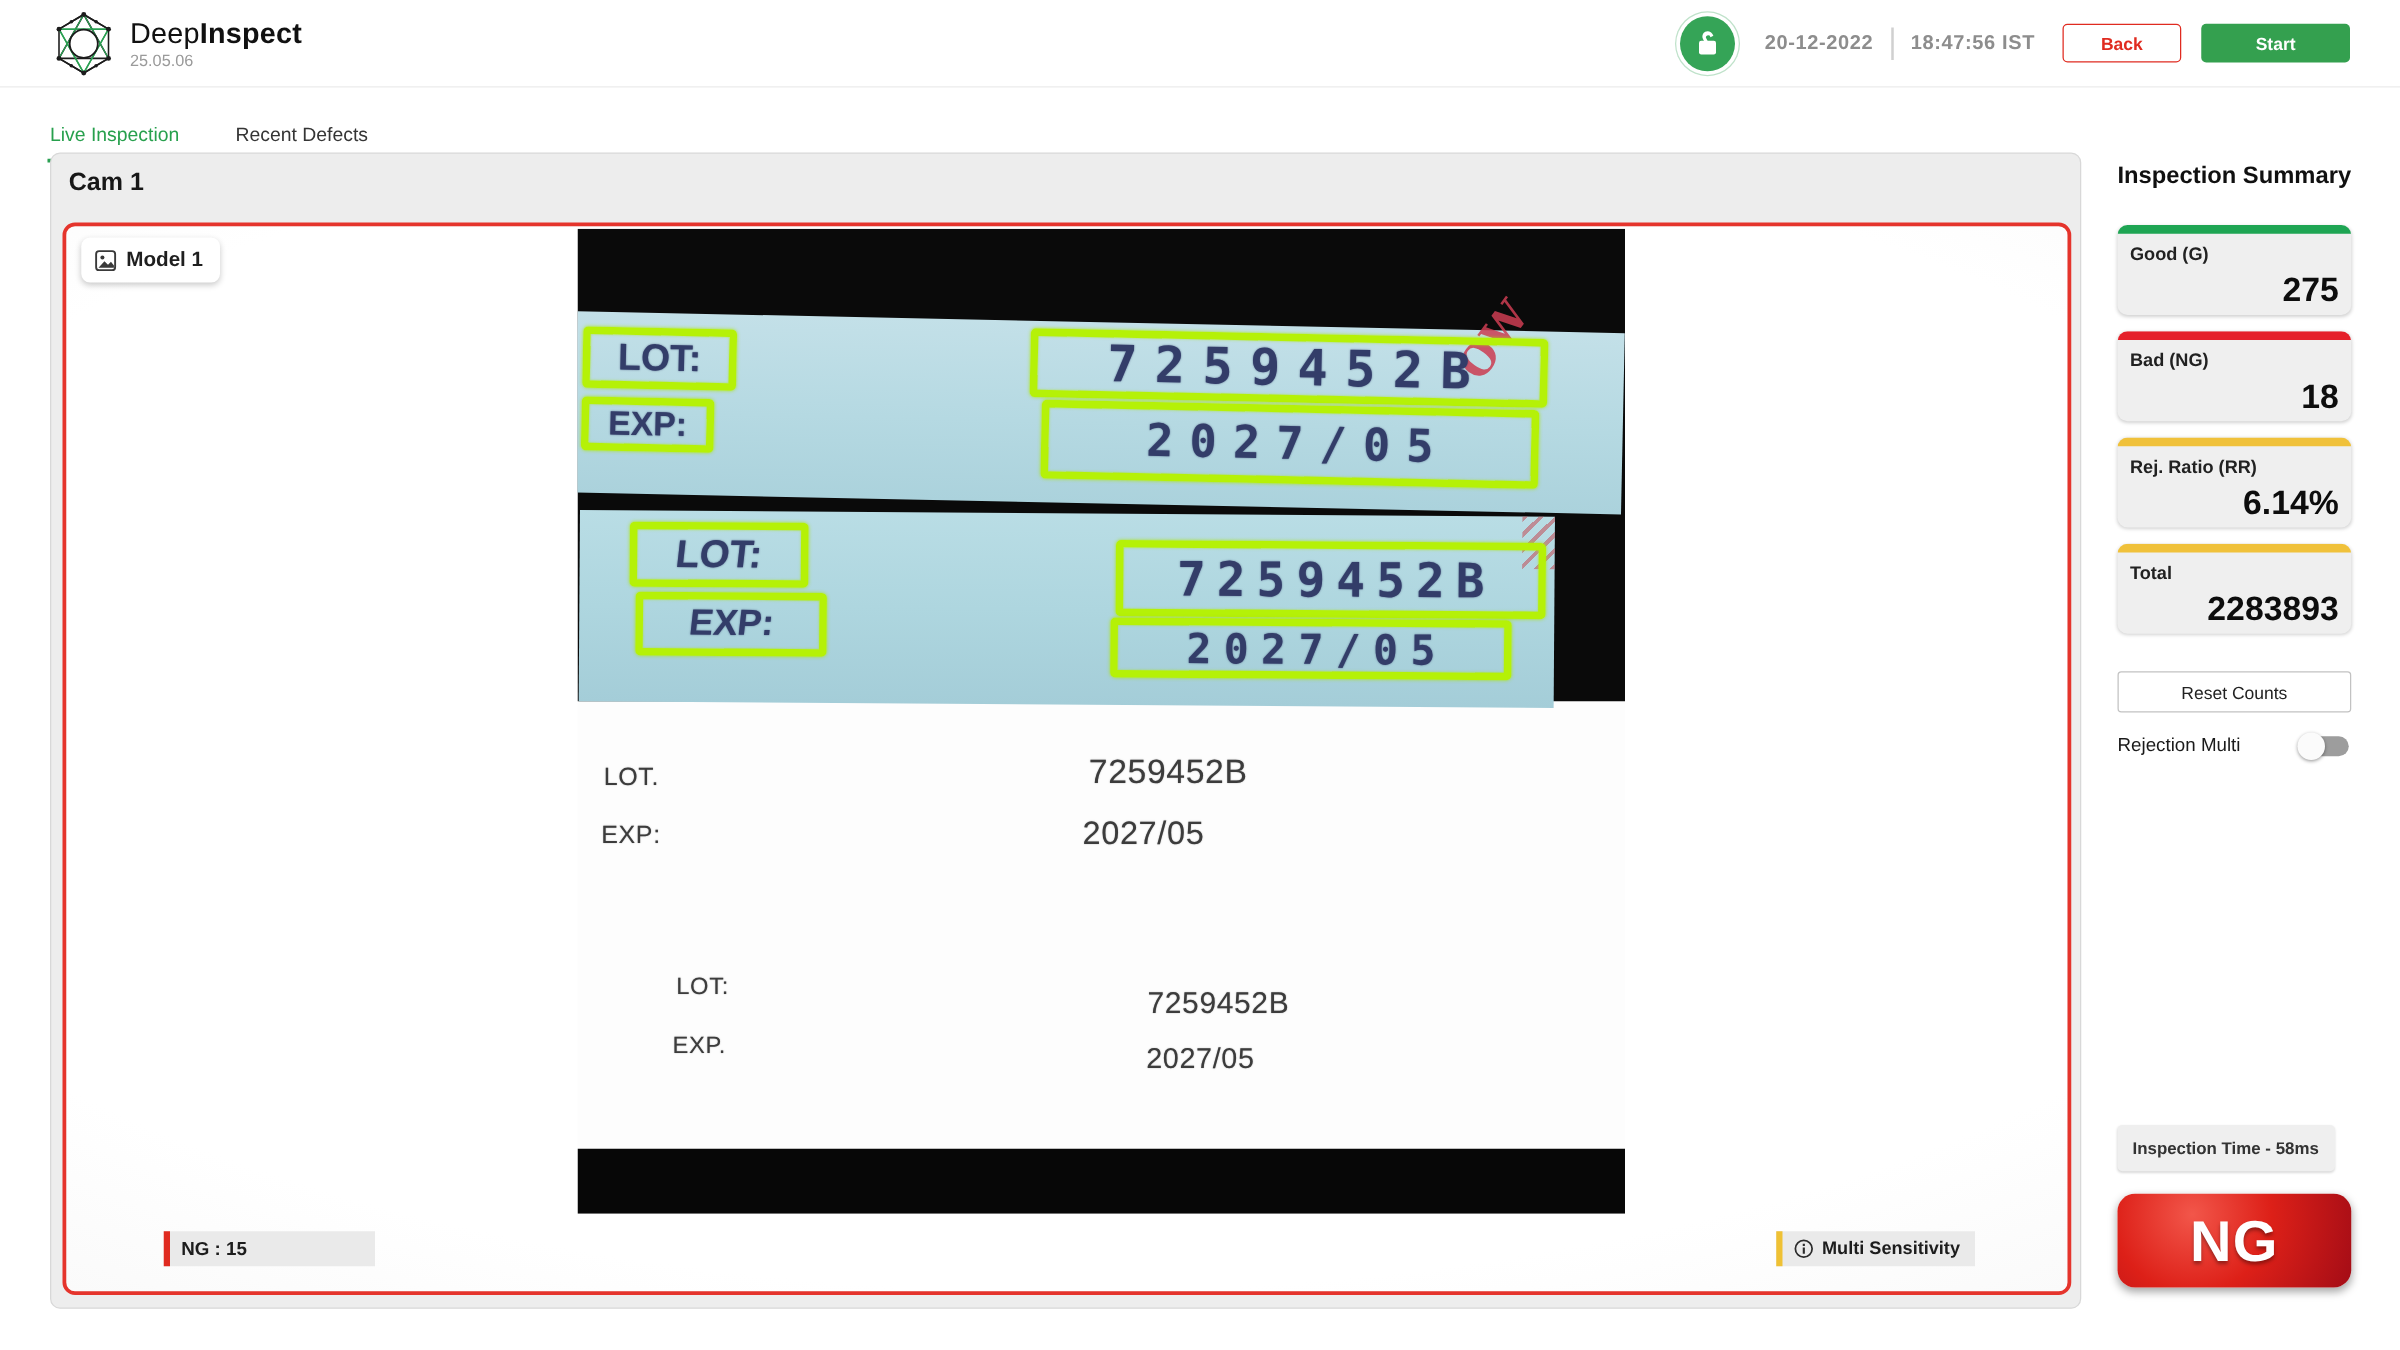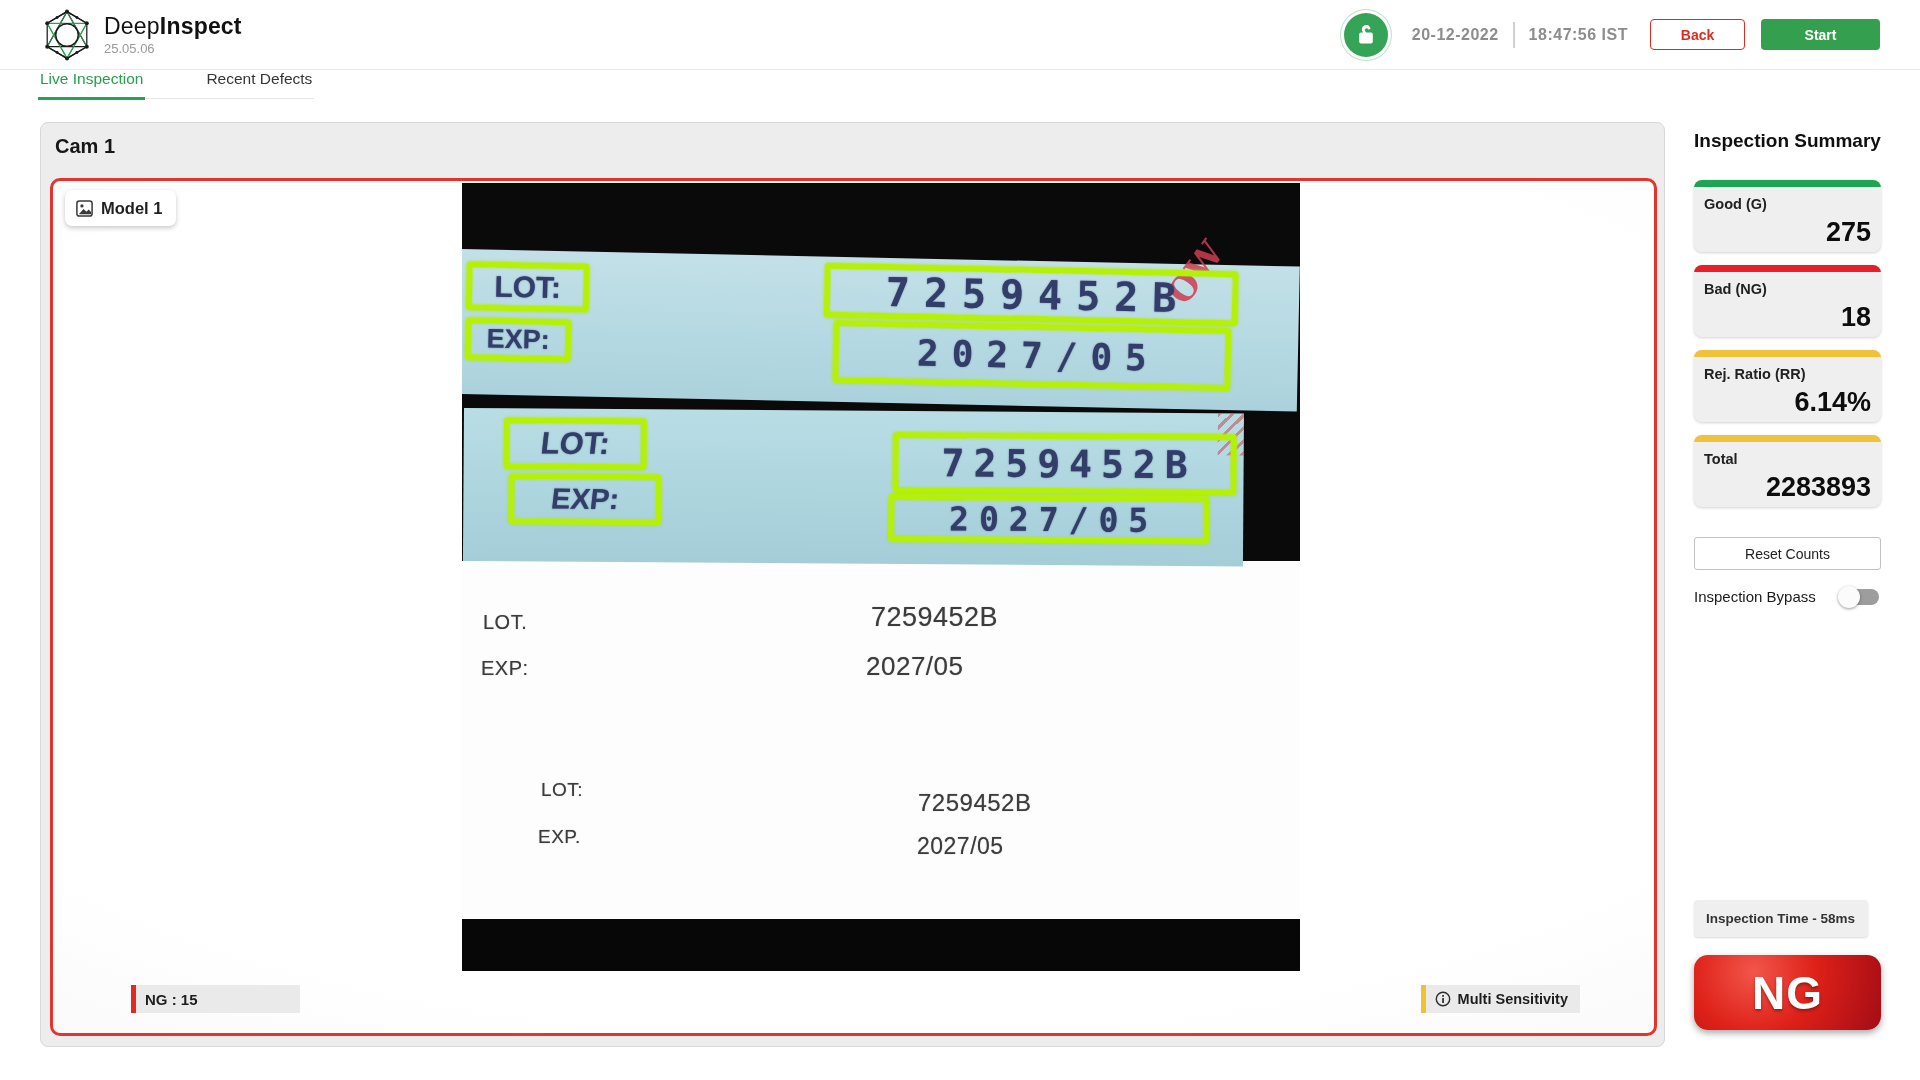--- a/index.html
+++ b/index.html
@@ -24,21 +24,21 @@
   .hdr-date { margin-left:24px; }
   .hdr-divider { width:2px; height:26px; background:#d0d0d0; margin:0 14px; }
   .btn-back { margin-left:22px; width:95px; height:31px; background:#fff;
               border:1px solid #e02b20; color:#e02b20; font-weight:bold; font-size:14px;
               border-radius:4px; cursor:pointer; font-family:inherit; }
   .btn-start { margin-left:16px; width:119px; height:31px; background:#34a04f;
                border:none; color:#fff; font-weight:bold; font-size:14px;
                border-radius:4px; cursor:pointer; font-family:inherit; }
 
   
-  .tabs { position:absolute; left:38px; top:64px; display:inline-flex; gap:59px;
+  .tabs { position:absolute; left:38px; top:94px; display:inline-flex; gap:41px;
           border-bottom:1px solid #e4e4e4; }
   .tab { font-size:15.5px; padding:6px 2px 9px 2px; border-bottom:3px solid transparent;
          margin-bottom:-2px; color:#353535; cursor:pointer; }
   .tab.active { color:#27a04d; font-weight:500; border-bottom-color:#2aa052; }
 
   
   .cam-panel { position:absolute; left:40px; top:122px; width:1625px; height:925px;
                background:#ededed; border:1px solid #d8d8d8; border-radius:8px; }
   .cam-title { position:absolute; left:14px; top:12px; font-size:20px; font-weight:bold; color:#171717; }
   .viewer { position:absolute; left:9px; top:55px; width:1607px; height:858px;
@@ -261,21 +261,21 @@
     </div>
     <div class="stat-card">
       <div class="stat-bar" style="background-color: rgb(240, 193, 58);"></div>
       <div class="stat-label">Total</div>
       <div class="stat-value">2283893</div>
     </div>
 
     <button class="btn-reset">Reset Counts</button>
 
     <div class="bypass-row">
-      <span class="bypass-label">Inspection Bypass</span>
+      <span class="bypass-label">Rejection Multi</span>
       <div class="toggle">
         <div class="knob"></div>
       </div>
     </div>
 
     <div class="time-card">Inspection Time - 58ms</div>
     <div class="ng-indicator">NG</div>
   </div>
 
 </div>

